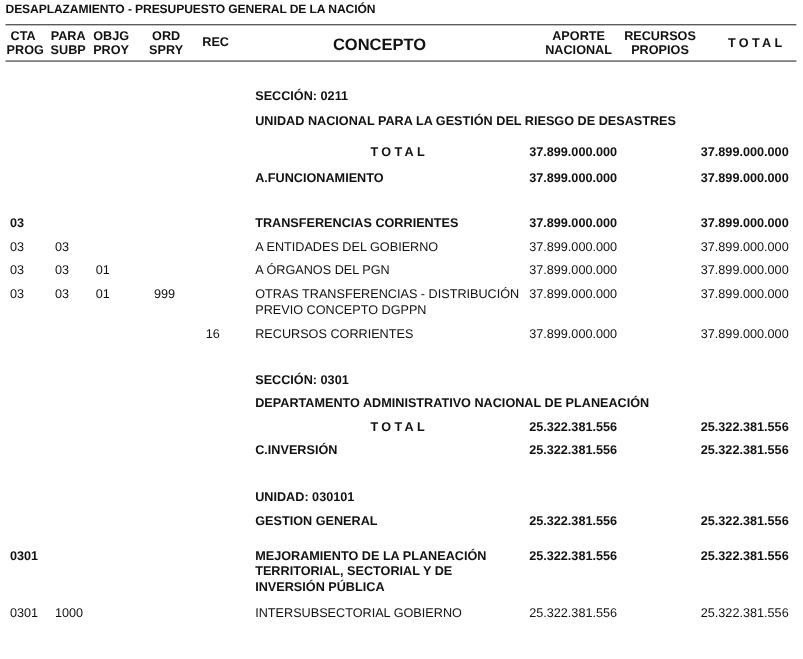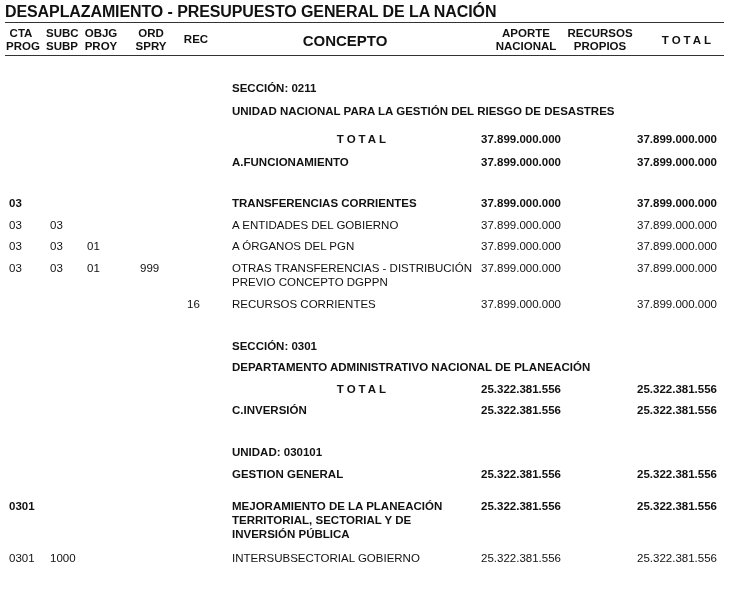--- a/index.html
+++ b/index.html
@@ -12,21 +12,21 @@
     height: 599px;
     position: relative;
     overflow: hidden;
     font-family: "Liberation Sans", sans-serif;
     color: #111111;
     font-size: 11.5px;
   }
   .abs { position: absolute; white-space: nowrap; }
   .doc-title {
     left: 5px; top: 3px;
-    font-size: 16px; font-weight: bold;
+    font-size: 11px; font-weight: bold;
     letter-spacing: -0.1px;
   }
   .rule {
     position: absolute;
     left: 5px; width: 719px;
     height: 0;
     border-top: 1.5px solid #333333;
   }
   .rule.top { top: 22px; }
   .rule.bottom { top: 55px; }
@@ -58,21 +58,21 @@
 
   <div class="abs doc-title">DESAPLAZAMIENTO - PRESUPUESTO GENERAL DE LA NACIÓN</div>
 
   <div class="rule top"></div>
 
   <div class="hdr" style="left:6px; top:27px; width:30px;">
     <span class="l">CTA</span>
     <span class="l">PROG</span>
   </div>
   <div class="hdr" style="left:46px; top:27px; width:32px;">
-    <span class="l">SUBC</span>
+    <span class="l">PARA</span>
     <span class="l">SUBP</span>
   </div>
   <div class="hdr" style="left:84px; top:27px; width:34px;">
     <span class="l">OBJG</span>
     <span class="l">PROY</span>
   </div>
   <div class="hdr" style="left:133px; top:27px; width:36px;">
     <span class="l">ORD</span>
     <span class="l">SPRY</span>
   </div>

